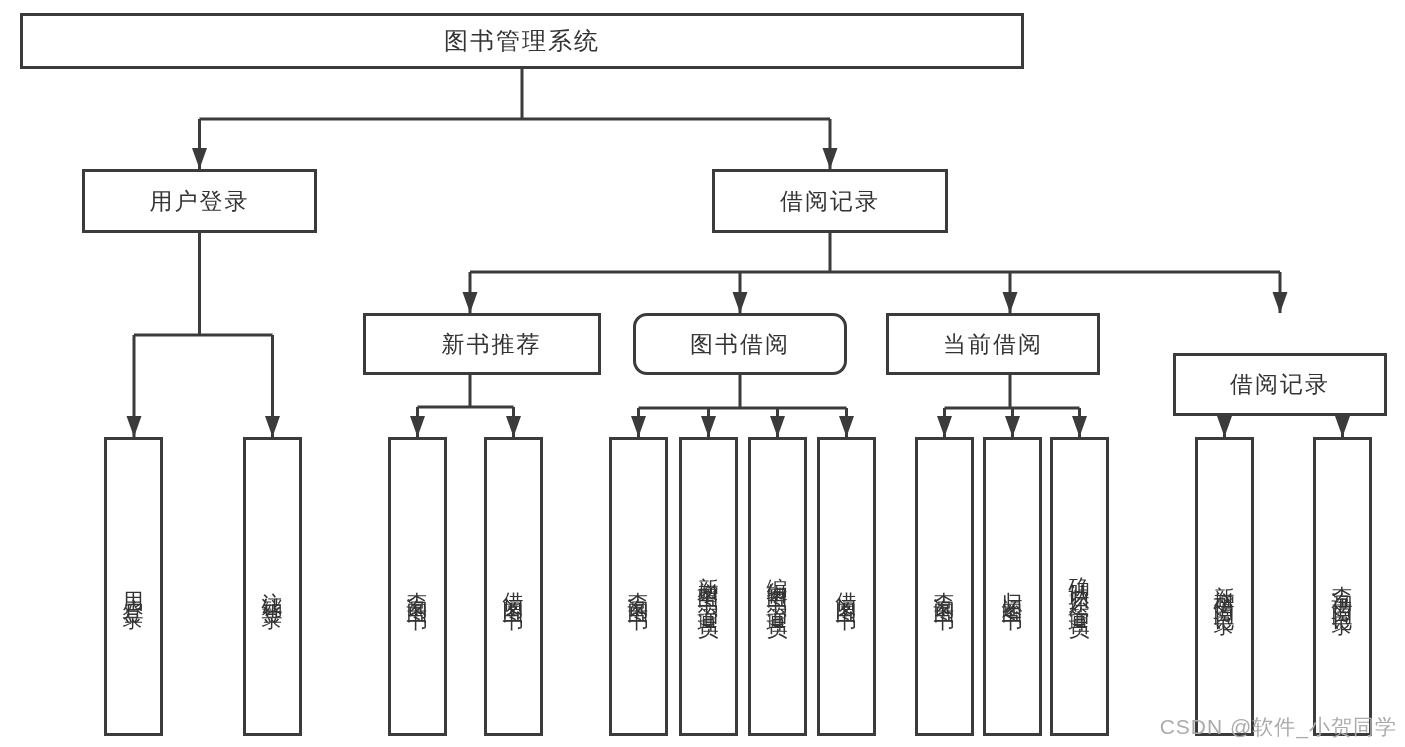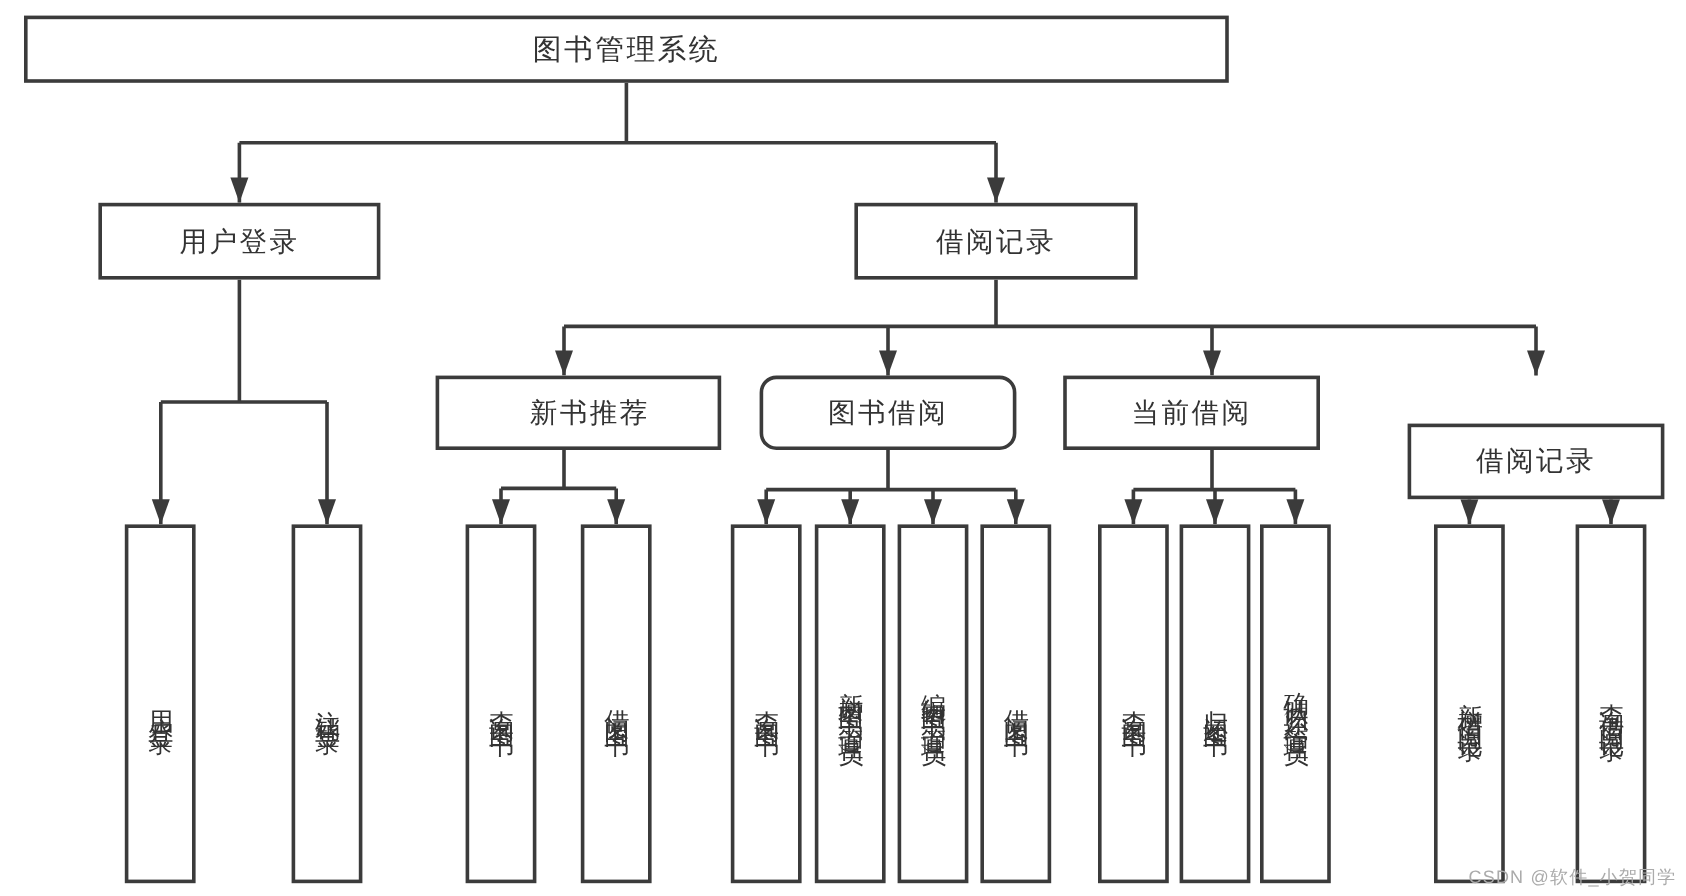--- a/index.html
+++ b/index.html
@@ -40,21 +40,21 @@
   .v-label {
     writing-mode:vertical-rl;
     font-size:21px;
     letter-spacing:6px;
     line-height:1;
   }
   .watermark {
     position:absolute;
     right:8px;
     bottom:6px;
-    font-size:15px;
+    font-size:21px;
     color:var(--wm);
     letter-spacing:1px;
     z-index:5;
     white-space:nowrap;
   }
 </style>
 </head>
 <body>
 
 <div class="canvas">

